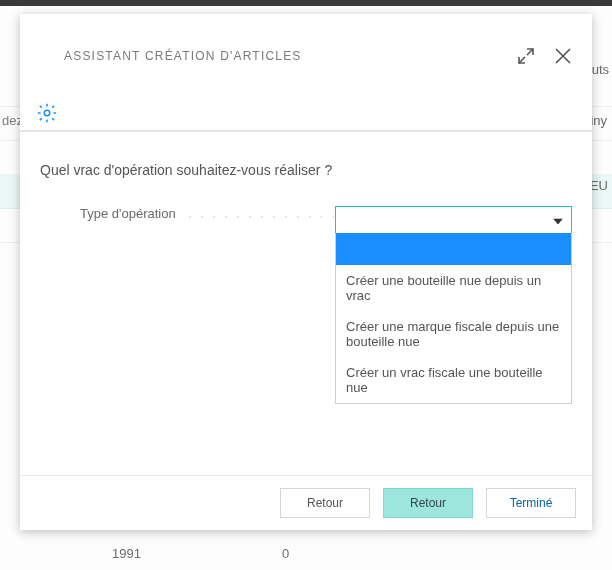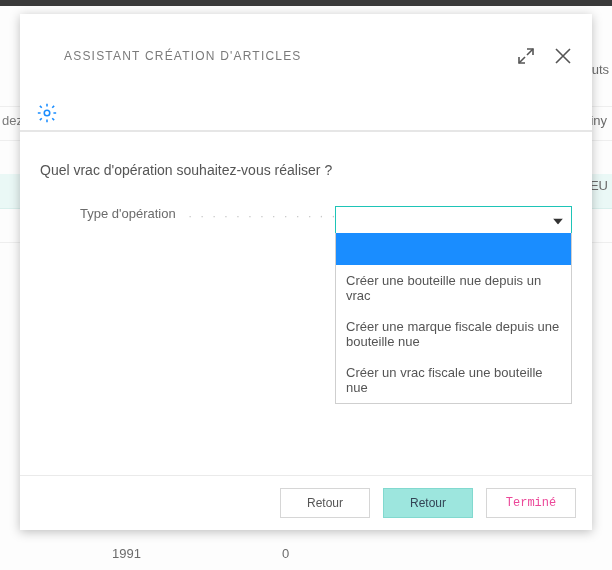--- a/index.html
+++ b/index.html
@@ -186,23 +186,22 @@
     align-items: center;
     justify-content: center;
     cursor: pointer;
   }
   .btn.primary {
     background: #9de6de;
     border-color: #82d9cf;
     color: #345;
   }
   .btn.disabled {
-    color: #ec4899;
+    color: #0369a1;
     cursor: default;
-    font-family: Liberation Mono, monospace;
   }
 </style>
 </head>
 <body>
 
 <div class="bg">
   <div class="topbar"></div>
 
   <div class="row" style="top:72px"></div>
   <div class="row" style="top:106px"></div>

